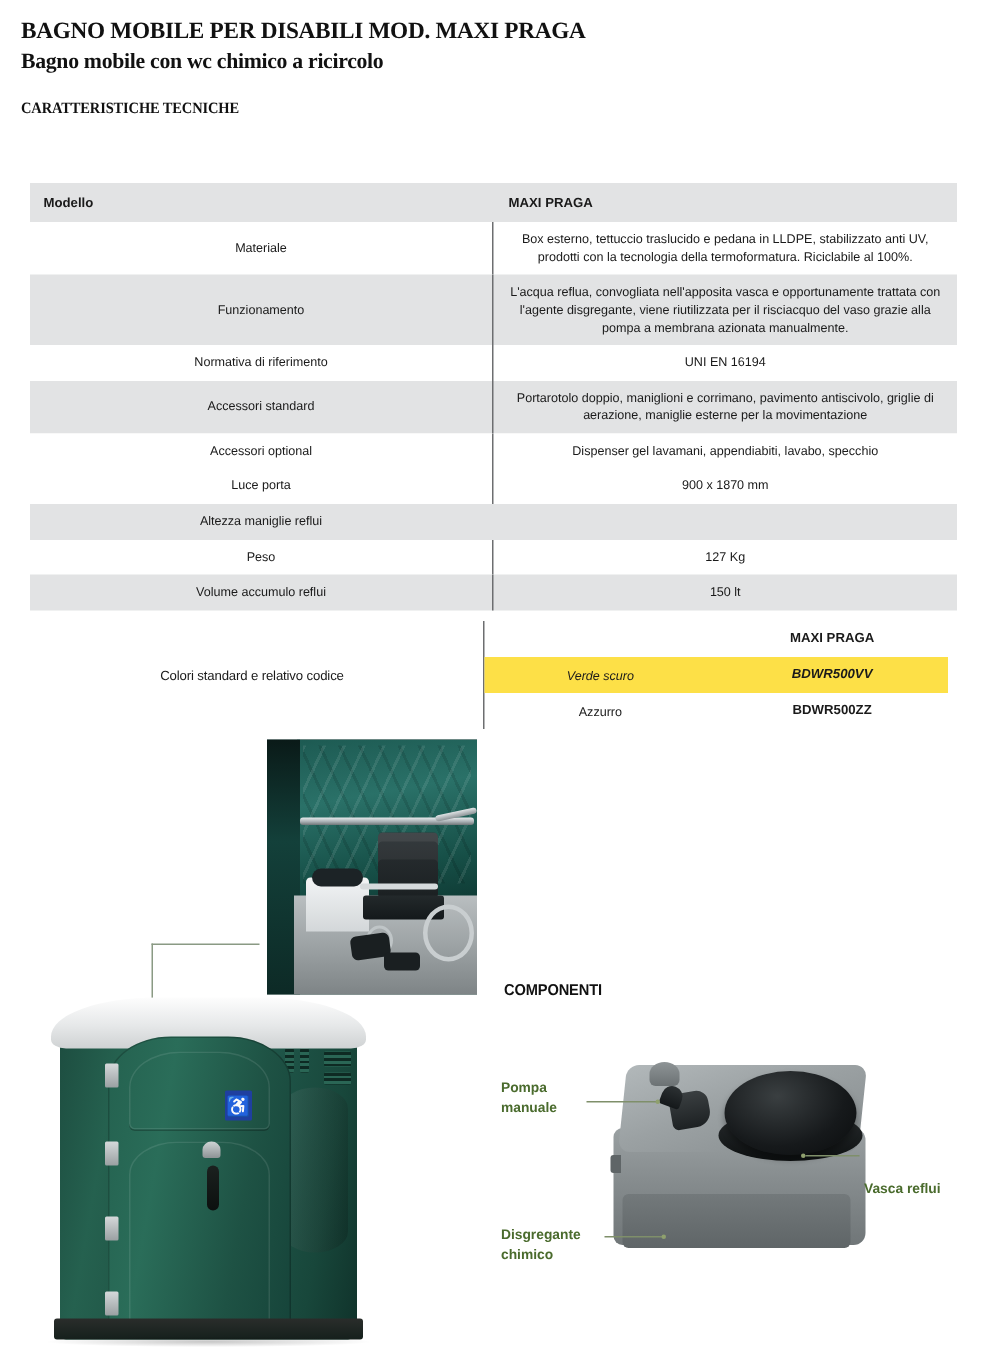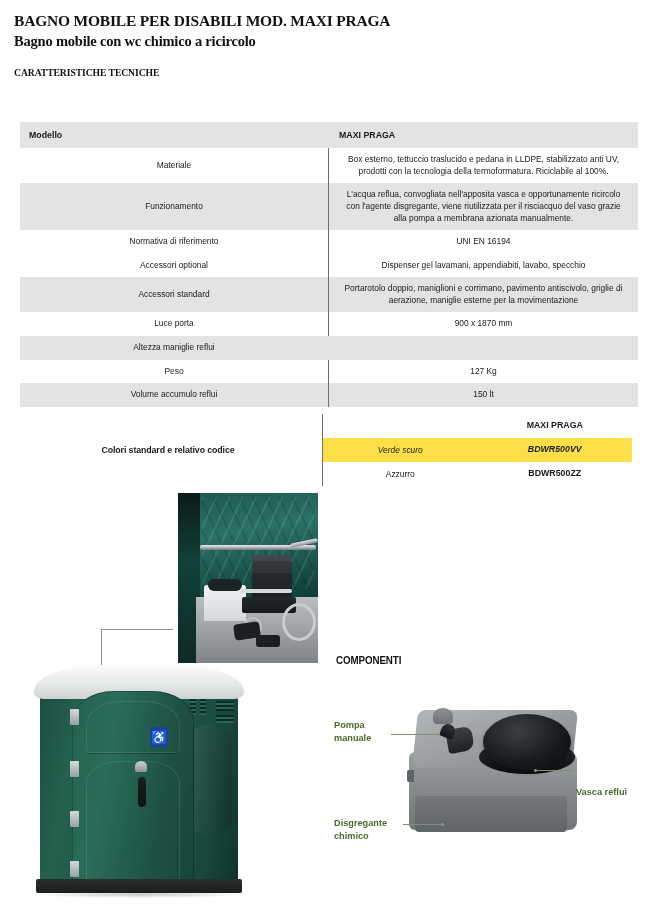--- a/index.html
+++ b/index.html
@@ -98,21 +98,21 @@
     width: 618px;
     font-size: 8.4px;
   }
   .colors-flex { display: flex; align-items: stretch; }
   .colors-left {
     width: 308px;
     display: flex;
     align-items: center;
     justify-content: center;
     text-align: center;
-    font-weight: bold;
+    font-weight: normal;
     font-size: 8.8px;
     letter-spacing: -0.1px;
   }
   .colors-right {
     width: 310px;
     border-left: 1px solid #6d6e70;
   }
   .crow { display: flex; align-items: center; height: 24px; }
   .crow.shaded { background: #fde047; font-style: italic; }
   .ccell-name {
@@ -434,33 +434,33 @@
       <div class="scell-label">Modello</div>
       <div class="scell-value">MAXI PRAGA</div>
     </div>
 
     <div class="srow plain">
       <div class="scell-label">Materiale</div>
       <div class="scell-value">Box esterno, tettuccio traslucido e pedana in LLDPE, stabilizzato anti UV, prodotti con la tecnologia della termoformatura. Riciclabile al 100%.</div>
     </div>
     <div class="srow shaded">
       <div class="scell-label">Funzionamento</div>
-      <div class="scell-value">L'acqua reflua, convogliata nell'apposita vasca e opportunamente ricircolo con l'agente disgregante, viene riutilizzata per il risciacquo del vaso grazie alla pompa a membrana azionata manualmente.</div>
+      <div class="scell-value">L'acqua reflua, convogliata nell'apposita vasca e opportunamente trattata con l'agente disgregante, viene riutilizzata per il risciacquo del vaso grazie alla pompa a membrana azionata manualmente.</div>
     </div>
     <div class="srow plain">
       <div class="scell-label">Normativa di riferimento</div>
       <div class="scell-value">UNI EN 16194</div>
     </div>
+    <div class="srow shaded">
+      <div class="scell-label">Accessori standard</div>
+      <div class="scell-value">Portarotolo doppio, maniglioni e corrimano, pavimento antiscivolo, griglie di aerazione, maniglie esterne per la movimentazione</div>
+    </div>
     <div class="srow plain">
       <div class="scell-label">Accessori optional</div>
       <div class="scell-value">Dispenser gel lavamani, appendiabiti, lavabo, specchio</div>
-    </div>
-    <div class="srow shaded">
-      <div class="scell-label">Accessori standard</div>
-      <div class="scell-value">Portarotolo doppio, maniglioni e corrimano, pavimento antiscivolo, griglie di aerazione, maniglie esterne per la movimentazione</div>
     </div>
     <div class="srow plain">
       <div class="scell-label">Luce porta</div>
       <div class="scell-value">900 x 1870 mm</div>
     </div>
     <div class="srow shaded">
       <div class="scell-label">Altezza maniglie reflui</div>
     </div>
     <div class="srow plain">
       <div class="scell-label">Peso</div>

